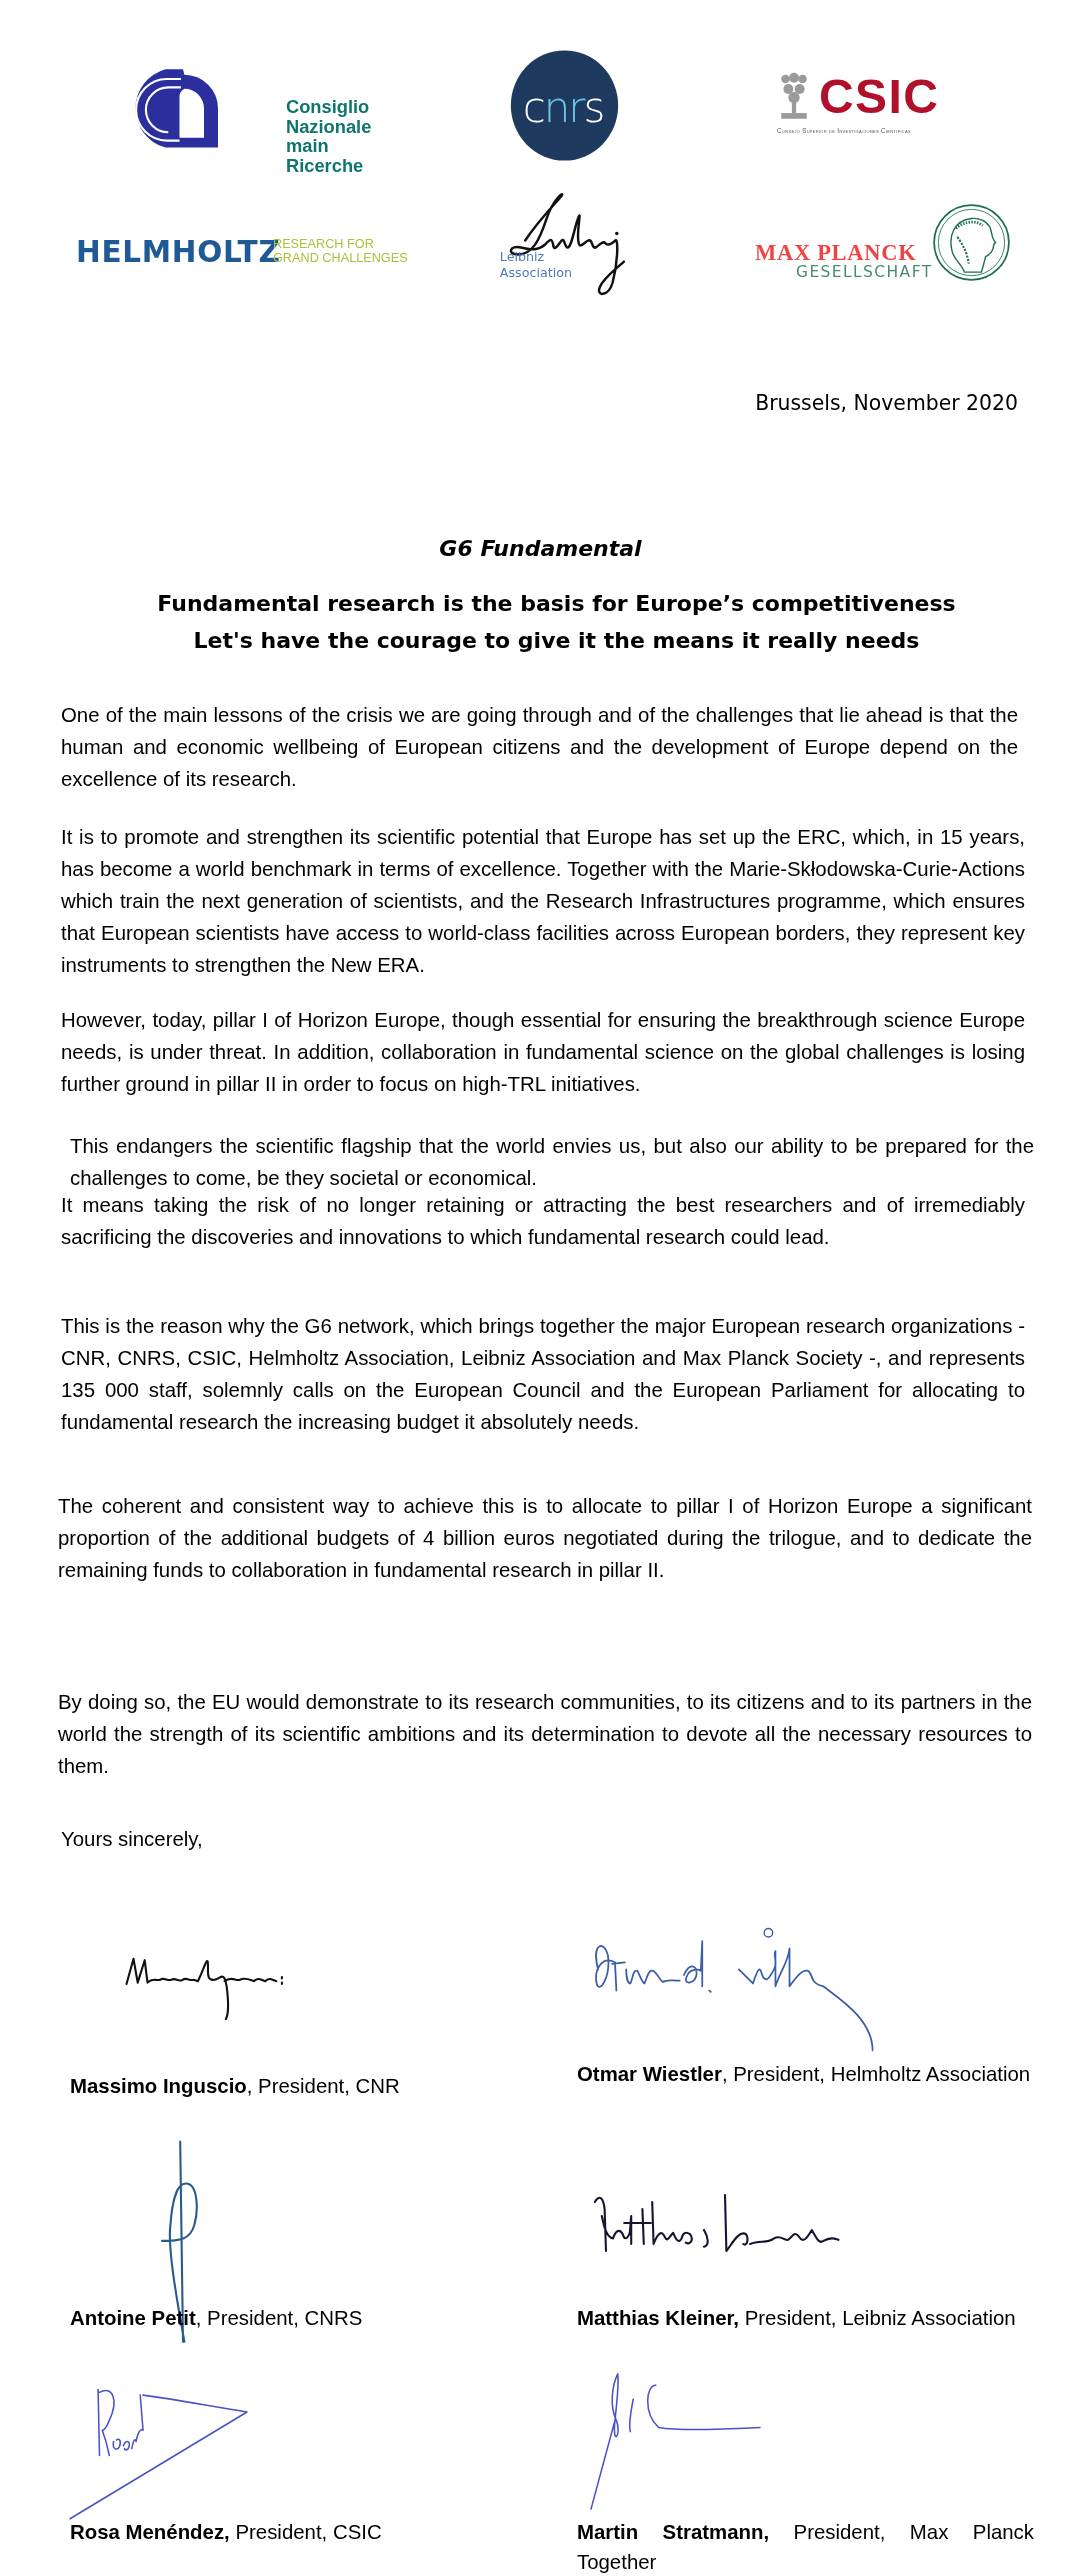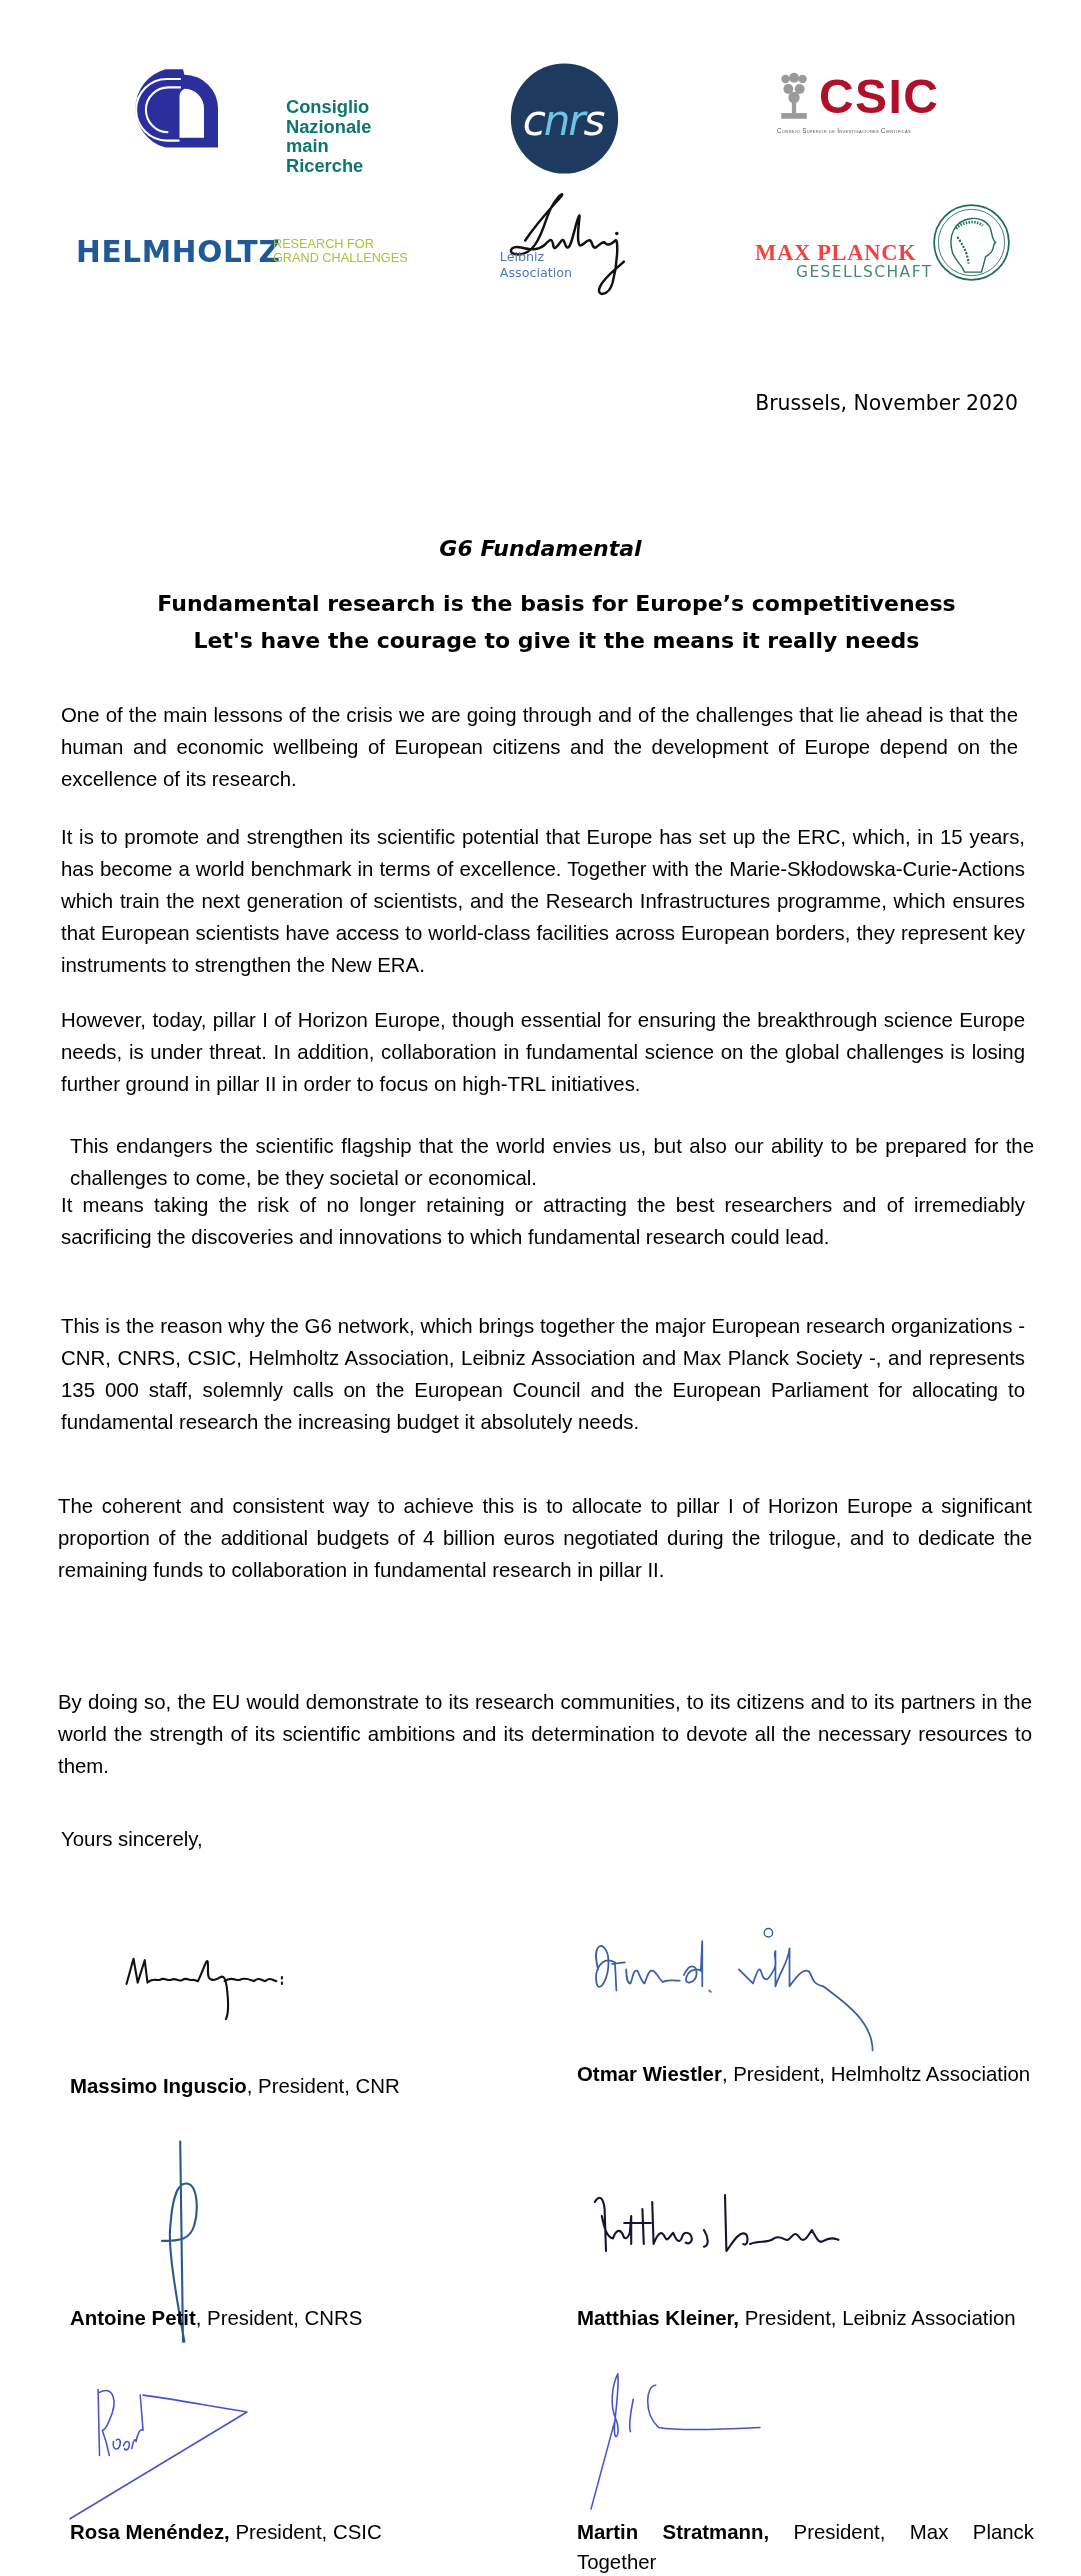--- a/index.html
+++ b/index.html
@@ -62,21 +62,21 @@
     <path d="M92 32 H74 A32 32 0 0 0 74 96" fill="none" stroke="#fff" stroke-width="3"></path>
     <path d="M97 34 A28 28 0 0 1 125 62 V104 H90 V48 A14 14 0 0 1 97 34 Z" fill="#fff"></path>
   </svg>
   <div class="cnr-text">
     <div>Consiglio</div>
     <div>Nazionale main</div>
     <div>Ricerche</div>
   </div>
 </div>
 
-<div class="logo" style="left:508px; top:62px; width:113px; height:113px;font-style:italic;">
+<div class="logo" style="left:508px; top:49px; width:113px; height:113px;">
   <svg width="113" height="113" viewBox="0 0 160 160" style="position:absolute;left:0;top:0;">
     <ellipse cx="80" cy="80" rx="76" ry="78" fill="#1f3a5f"></ellipse>
   </svg>
   <div class="cnrs-text"><span>c</span><span class="nr">nr</span><span>s</span></div>
 </div>
 
 <div class="logo" style="left:777px; top:72px; width:183px; height:70px;">
   <svg width="34" height="51" viewBox="0 0 48 72" style="position:absolute;left:0;top:0;">
     <g fill="#9a9a9a">
       <circle cx="12" cy="10" r="6"></circle>

